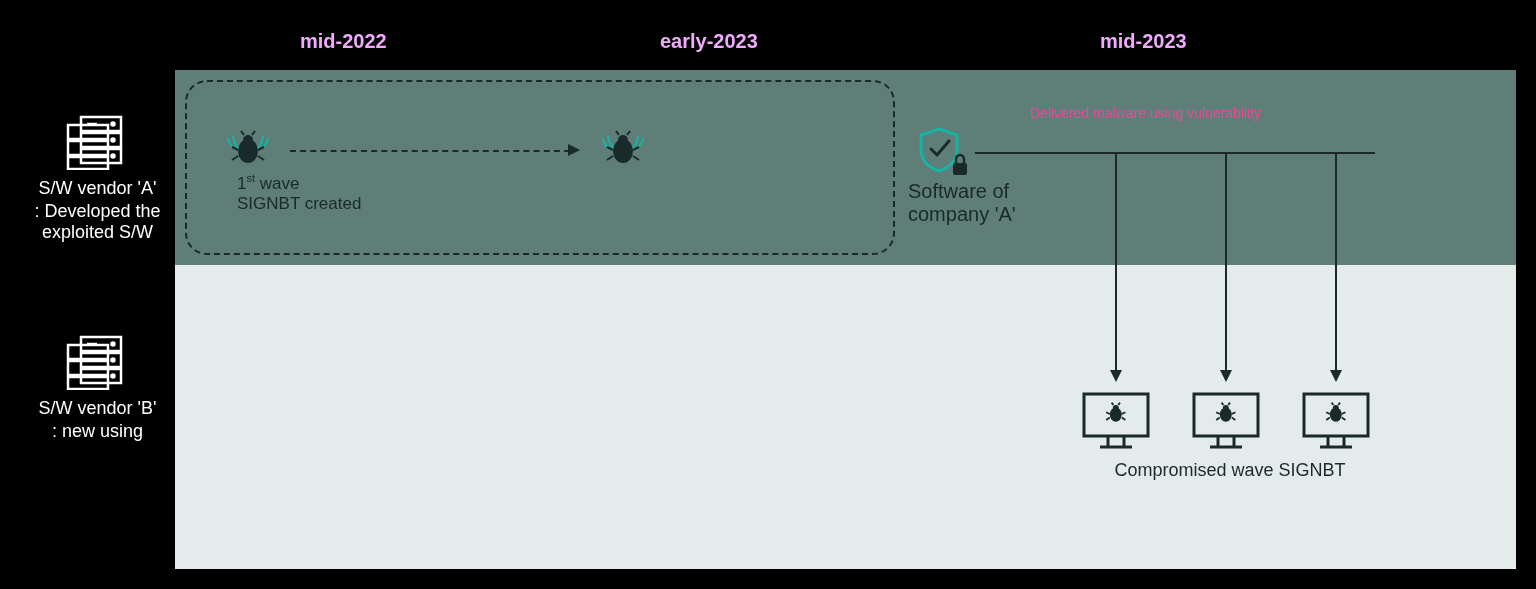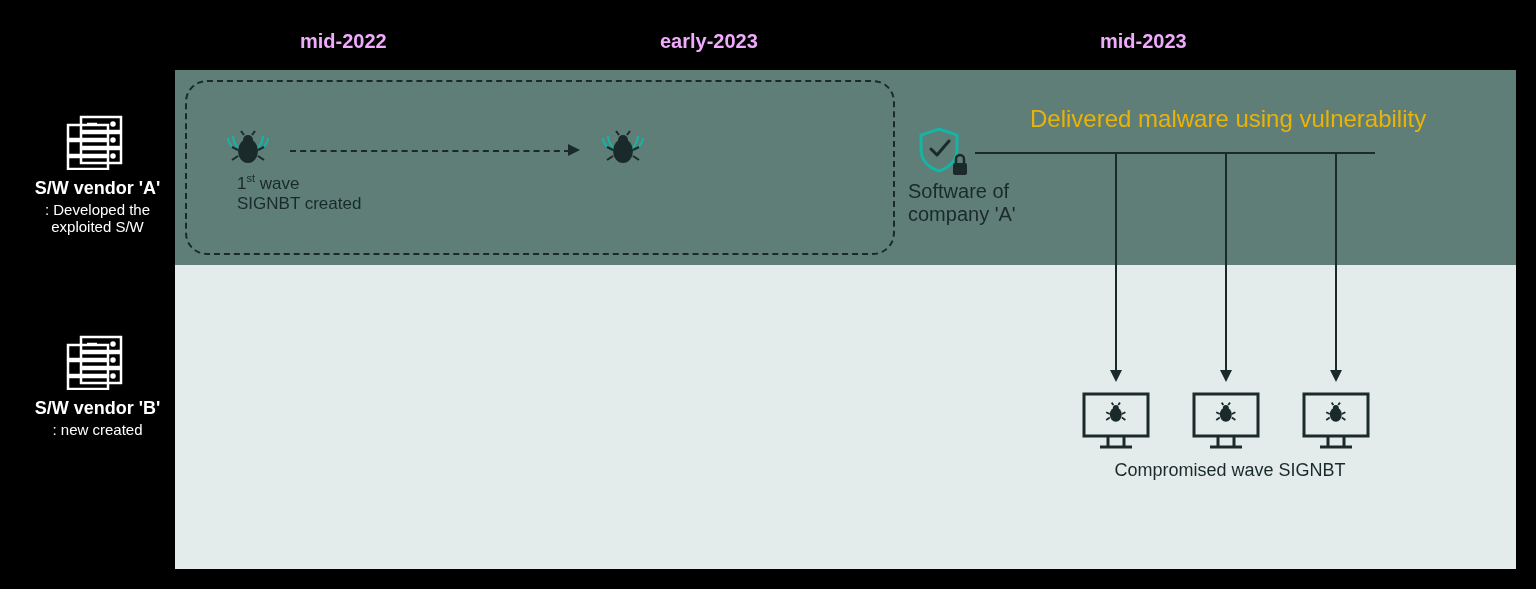--- a/index.html
+++ b/index.html
@@ -18,22 +18,22 @@
     font-size: 20px;
     font-weight: bold;
   }
   .vendor-block {
     position: absolute;
     left: 20px;
     color: #fff;
     width: 155px;
     text-align: center;
   }
-  .vendor-block .title { font-weight: bold; font-size: 18px; margin-top: 8px; }
-  .vendor-block .sub { font-size: 15px; margin-top: 2px; }
+  .vendor-block .title { font-weight: normal; font-size: 18px; margin-top: 8px; }
+  .vendor-block .sub { font-size: 18px; margin-top: 2px; }
   .server-icon { display: block; margin: 0 auto; }
   .panel {
     position: absolute;
     left: 175px;
     right: 20px;
     top: 70px;
     bottom: 20px;
   }
   .panel-top {
     position: absolute;
@@ -73,22 +73,22 @@
     border-left: 12px solid #1a2a2a;
   }
   .shield-block {
     position: absolute;
     color: #1a2a2a;
     font-size: 20px;
     text-align: left;
   }
   .delivery-label {
     position: absolute;
-    color: #eab308;
-    font-size: 24px;
+    color: #ec4899;
+    font-size: 14px;
   }
   .vline {
     position: absolute;
     width: 2px;
     background: #1a2a2a;
   }
   .hline {
     position: absolute;
     height: 2px;
     background: #1a2a2a;
@@ -149,21 +149,21 @@
       <line x1="24" y1="41" x2="34" y2="41"></line>
       <circle cx="50" cy="9" r="1.5" fill="#fff"></circle>
       <circle cx="50" cy="25" r="1.5" fill="#fff"></circle>
       <circle cx="50" cy="41" r="1.5" fill="#fff"></circle>
       <rect x="5" y="10" width="40" height="14"></rect>
       <rect x="5" y="26" width="40" height="14"></rect>
       <rect x="5" y="42" width="40" height="12"></rect>
     </g>
   </svg>
   <div class="title">S/W vendor 'B'</div>
-  <div class="sub">: new created</div>
+  <div class="sub">: new using</div>
 </div>
 
 <div class="panel">
   <div class="panel-top"></div>
   <div class="panel-bottom"></div>
 
   <div class="dashed-box"></div>
 
   <div style="position:absolute; left:50px; top:60px">
     <svg width="46" height="38" viewBox="0 0 46 38">

